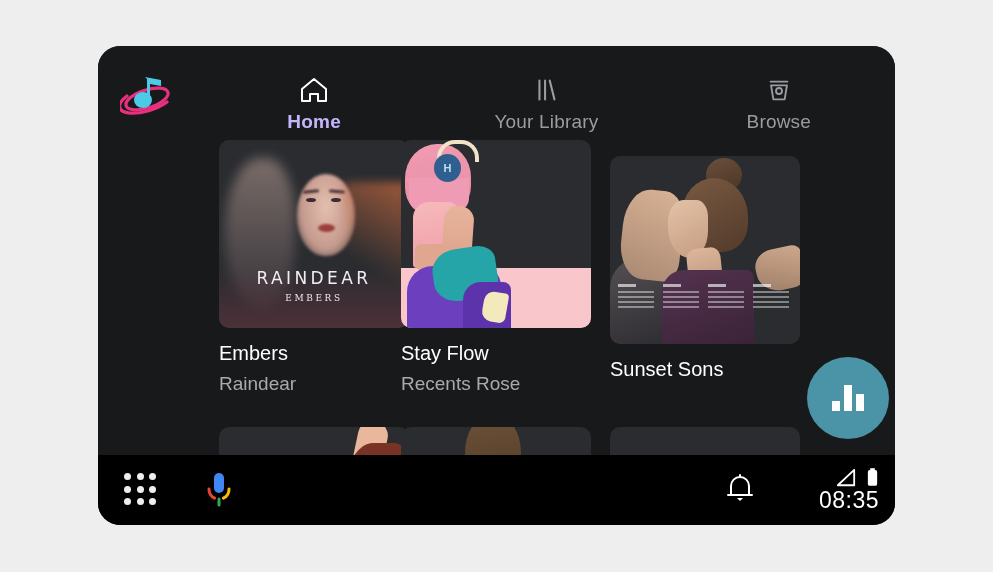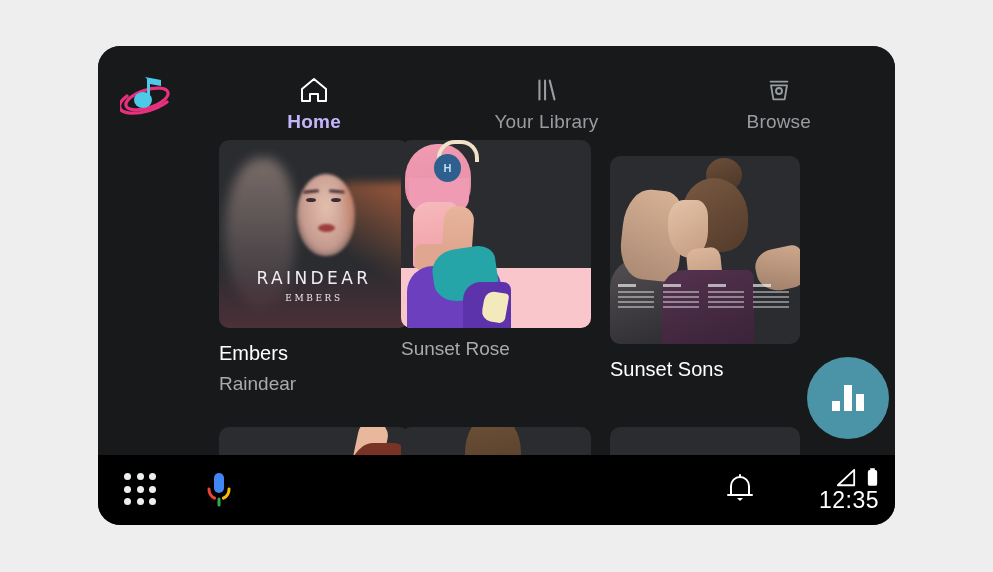--- a/index.html
+++ b/index.html
@@ -390,21 +390,22 @@
           <div class="band"></div>
           <div class="cup">H</div>
           <div class="torso"></div>
           <div class="skin"></div>
           <div class="arm"></div>
           <div class="purple"></div>
           <div class="teal"></div>
           <div class="purple2"></div>
           <div class="cream"></div>
         </div>
-        <div class="t2">Sunset Rose</div>
+        <div class="t1">Stay Flow</div>
+        <div class="t2">Recents Rose</div>
       </div>
 
       <div class="card c2">
         <div class="art art-sunset">
           <div class="sheer"></div>
           <div class="armup"></div>
           <div class="bun"></div>
           <div class="head"></div>
           <div class="facep"></div>
           <div class="neck"></div>
@@ -510,19 +511,19 @@
               <path d="M22 2 L22 19 L4 19 Z" fill="none" stroke="#ffffff" stroke-width="2" stroke-linejoin="round"></path>
             </svg>
           </span>
           <span>
             <svg viewBox="0 0 14 22" width="13" height="21">
               <rect x="4.5" y="1" width="5" height="2" fill="#ffffff"></rect>
               <rect x="2" y="3" width="10" height="17" rx="2" fill="#ffffff"></rect>
             </svg>
           </span>
         </div>
-        <div class="clock">12:35</div>
+        <div class="clock">08:35</div>
       </div>
 
     </div>
 
   </div>
 </div>
 
 </body></html>

